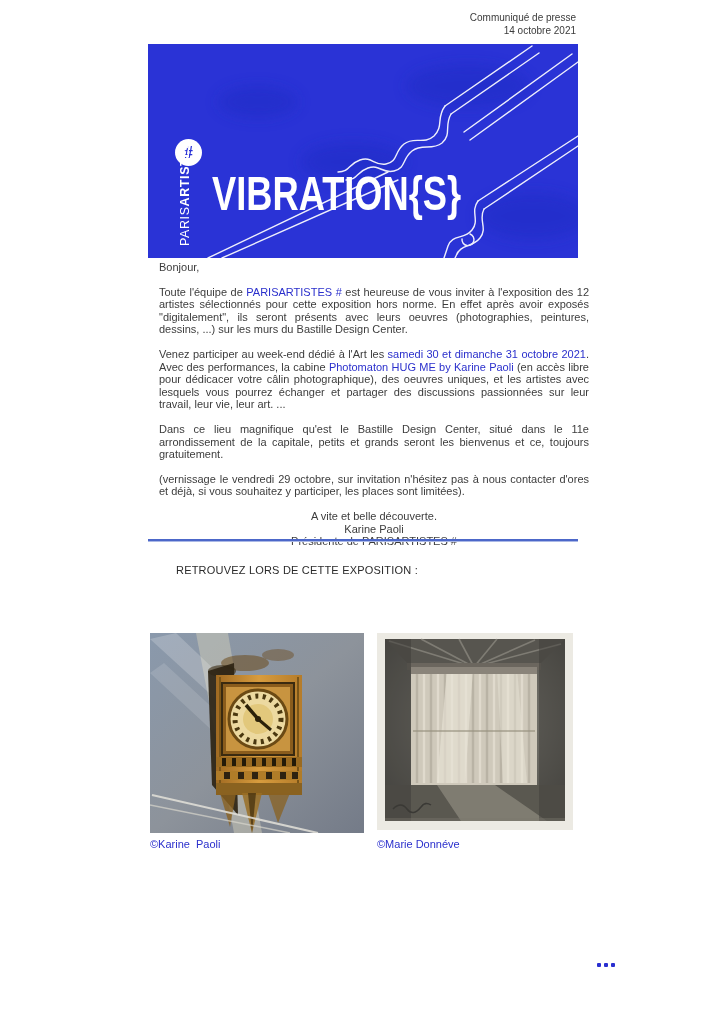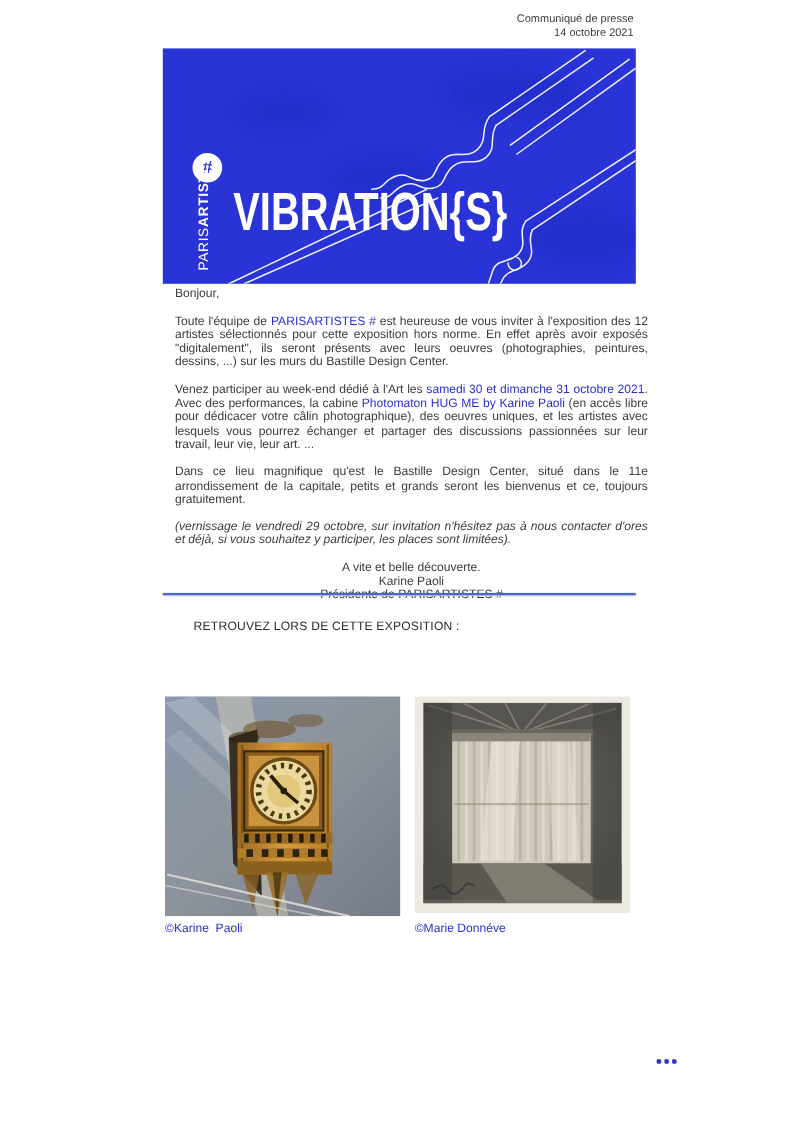--- a/index.html
+++ b/index.html
@@ -26,21 +26,21 @@
   .banner-title { position:absolute; left:64px; top:124px; color:#fff;
                   font-size:49px; font-weight:700; line-height:50px; white-space:nowrap;
                   transform:scaleX(.74); transform-origin:0 0; letter-spacing:0; }
 
   
   .body-copy { position:absolute; left:159px; top:261px; width:430px;
                font-size:11px; line-height:12.6px; color:#3c3c3c; text-align:justify; }
   .para { margin:0 0 12px 0; }
   .blue { color:#2a2fcc; text-decoration:none; }
   .bold { font-weight:400; }
-  .italic { font-style:italic; }
+  .italic { }
   .sig-line { text-align:center; }
 
   .divider { position:absolute; left:148px; top:539px; width:430px; height:3px;
              border-top:2px solid #4c67c9; border-bottom:1px solid #aab8e6; }
 
   .section-heading { position:absolute; left:148px; top:564px; font-size:11px;
                      color:#2b2b2b; letter-spacing:.2px;padding-left:28px; }
 
   
   .gallery { position:absolute; left:150px; top:633px; width:428px; height:225px; }

